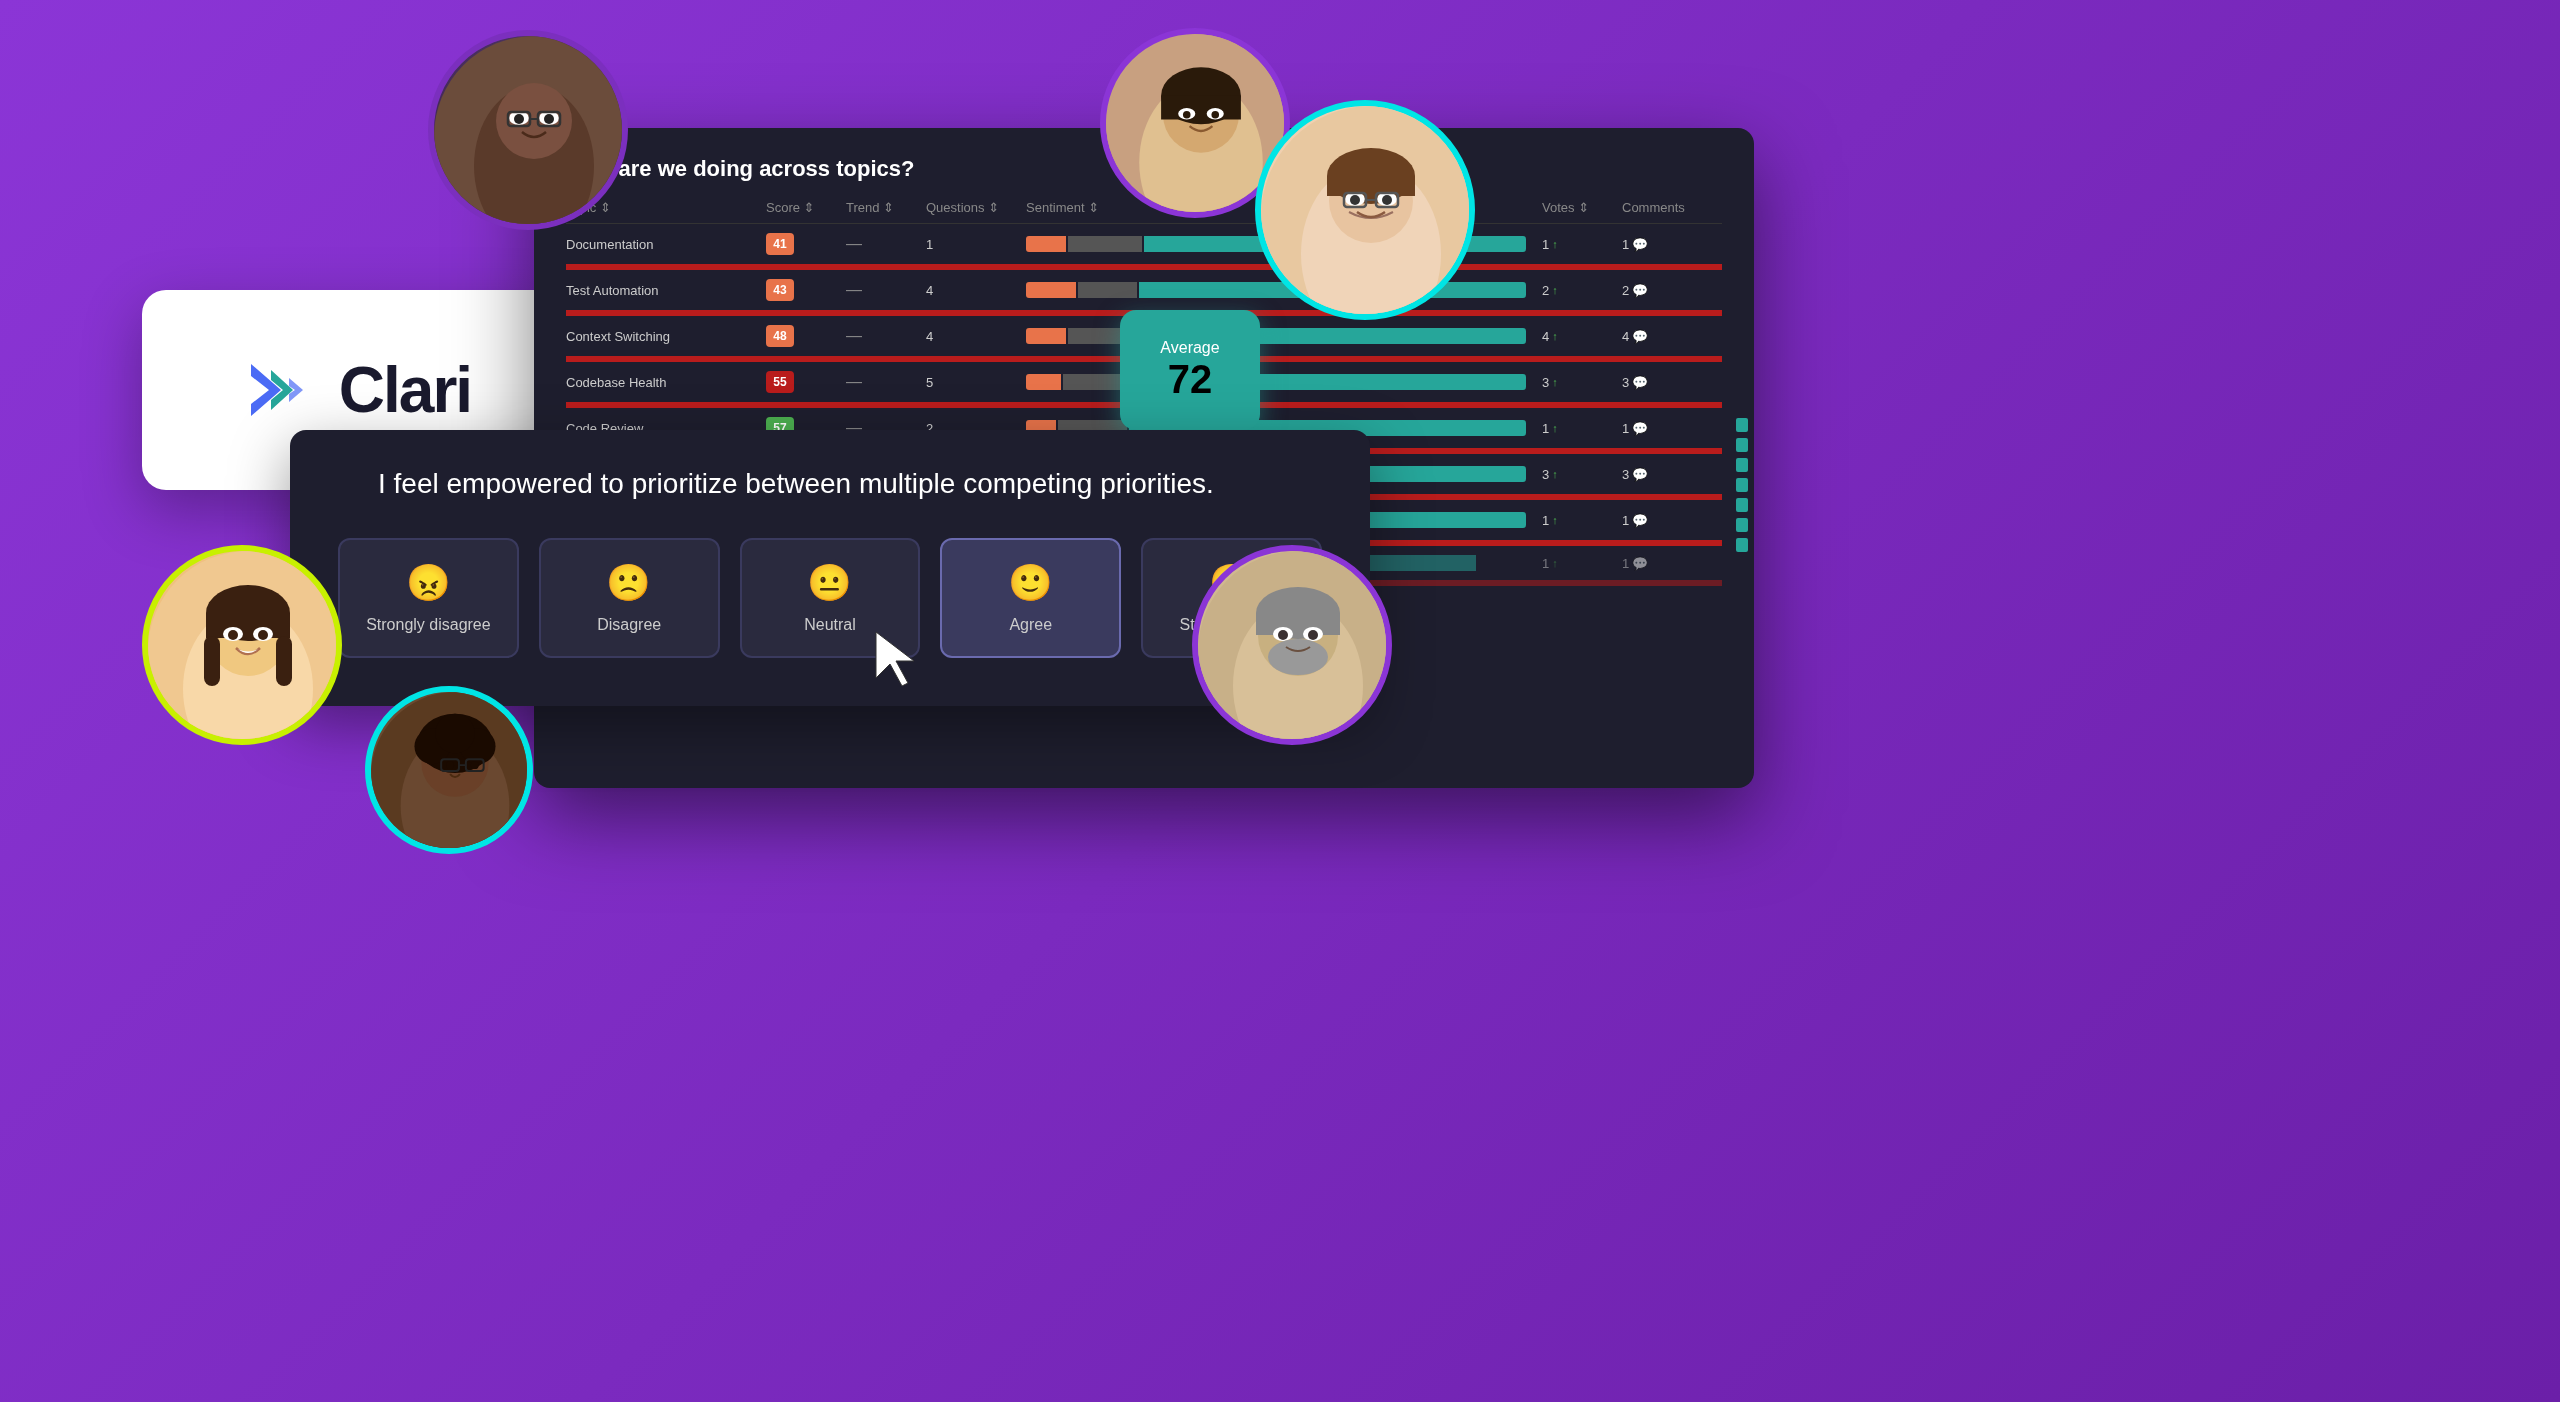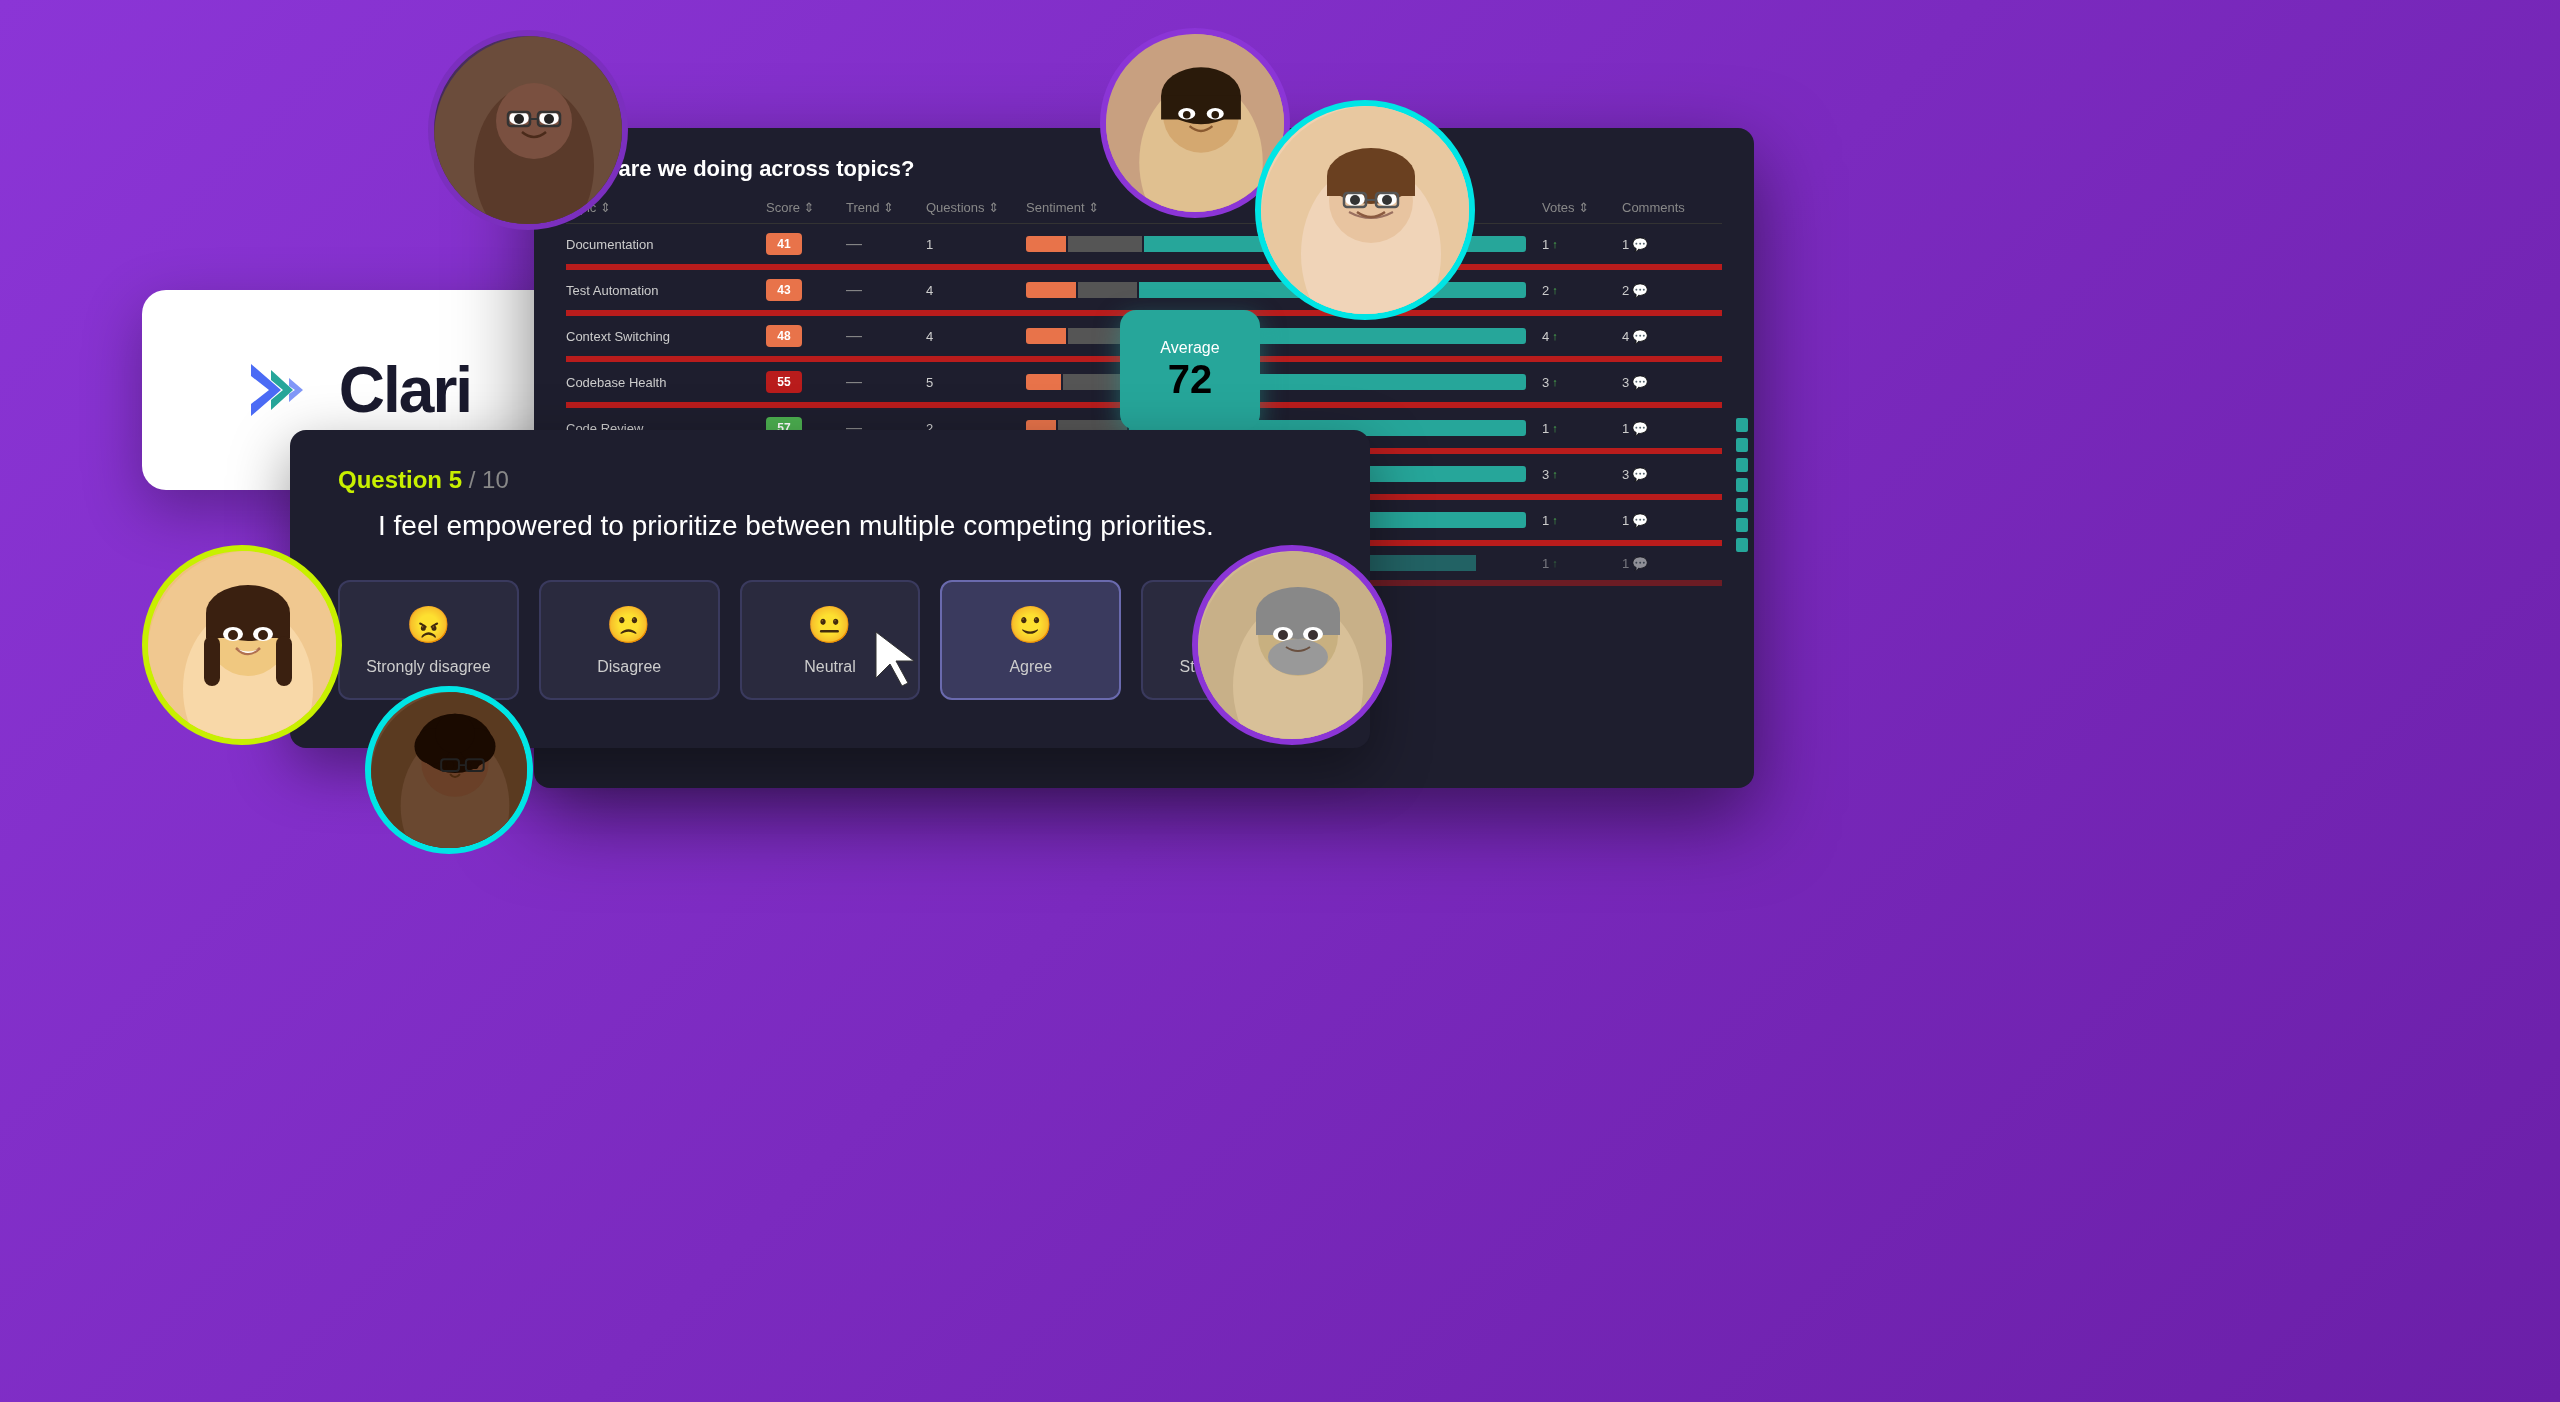--- a/index.html
+++ b/index.html
@@ -84,21 +84,21 @@
       padding: 9px 0;
       align-items: center;
       border-bottom: 6px solid #b91c1c;
       font-size: 13px;
       color: #ccc;
     }
     .score-badge {
       display: inline-flex;
       align-items: center;
       justify-content: center;
-      width: 36px;
+      width: 28px;
       height: 22px;
       border-radius: 4px;
       font-size: 12px;
       font-weight: 700;
       color: #fff;
     }
     .score-low { background: #e8734a; }
     .score-mid { background: #b91c1c; }
     .score-good { background: #4CAF50; }
     .score-great { background: #26a69a; }
@@ -368,24 +368,20 @@
     <div style="width:12px; height:14px; background:#26a69a; border-radius:2px;"></div>
   </div>
 </div>
 
 <div class="average-badge">
   <span class="average-label">Average</span>
   <span class="average-number">72</span>
 </div>
 
 <div class="question-section">
-  <div class="question-header">
-    <span class="question-number">Question 5</span>
-    <span class="question-total"> / 10</span>
-  </div>
   <div class="question-text">I feel empowered to prioritize between multiple competing priorities.</div>
 
   <div class="answer-options">
     <div class="answer-btn">
       <span class="emoji">😠</span>
       <span>Strongly disagree</span>
     </div>
     <div class="answer-btn">
       <span class="emoji">🙁</span>
       <span>Disagree</span>

